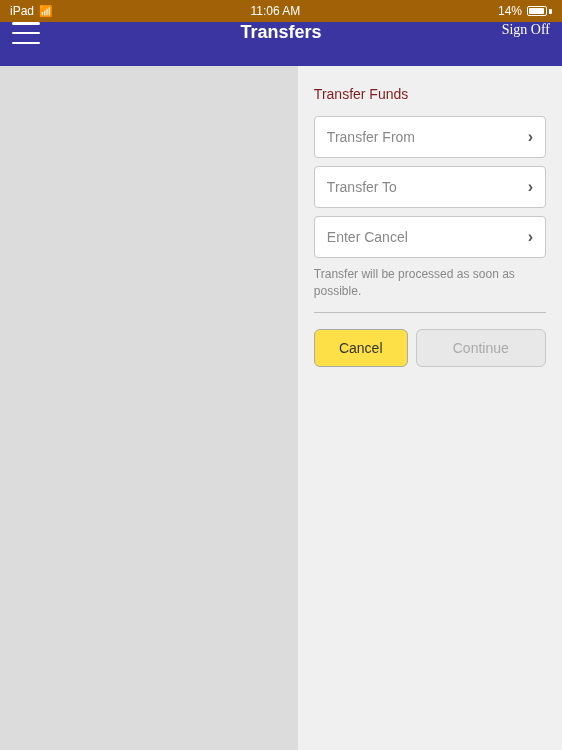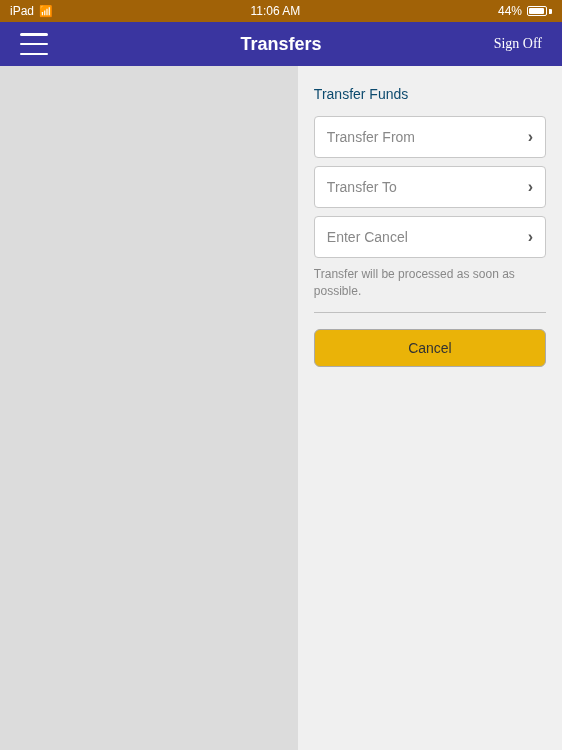--- a/index.html
+++ b/index.html
@@ -79,23 +79,23 @@
       border-radius: 0 1px 1px 0;
       display: inline-block;
     }
 
     
     .nav-bar {
       width: 100%;
       height: 44px;
       background: #3a35a0;
       display: flex;
-      align-items: center;
+      align-items: flex-start;
       justify-content: space-between;
-      padding: 0 20px;
+      padding: 0 12px;
     }
 
     .nav-menu-icon {
       width: 28px;
       height: 22px;
       display: flex;
       flex-direction: column;
       justify-content: space-between;
       cursor: pointer;
     }
@@ -144,21 +144,21 @@
     
     .right-panel {
       width: 47%;
       height: 100%;
       background: #f0f0f0;
       padding: 20px 16px;
     }
 
     .section-title {
       font-size: 14px;
-      color: #0c4a6e;
+      color: #7f1d1d;
       margin-bottom: 14px;
     }
 
     
     .form-field {
       width: 100%;
       height: 42px;
       background: white;
       border: 1px solid #c8c8c8;
       border-radius: 4px;
@@ -198,21 +198,21 @@
 
     
     .button-row {
       display: flex;
       gap: 8px;
     }
 
     .btn-cancel {
       flex: 1;
       height: 38px;
-      background: #eab308;
+      background: #fde047;
       border: 1.5px solid #aaa;
       border-radius: 6px;
       font-size: 14px;
       color: #333;
       font-weight: 500;
       cursor: pointer;
       font-family: inherit;
     }
 
     .btn-continue {
@@ -237,21 +237,21 @@
 </head>
 <body>
 
 <div class="status-bar">
   <div class="status-left">
     <span>iPad</span>
     <span class="wifi-icon">📶</span>
   </div>
   <div class="status-center">11:06 AM</div>
   <div class="status-right">
-    <span>44%</span>
+    <span>14%</span>
     <span class="battery-icon">
       <span class="battery-body">
         <span class="battery-fill"></span>
       </span>
       <span class="battery-tip"></span>
     </span>
   </div>
 </div>
 
 <div class="nav-bar" style="position:relative;">
@@ -285,15 +285,16 @@
       <span class="form-field-label">Enter Cancel</span>
       <span class="form-field-chevron">›</span>
     </div>
 
     <div class="info-text">Transfer will be processed as soon as possible.</div>
 
     <div class="divider"></div>
 
     <div class="button-row">
       <button class="btn-cancel">Cancel</button>
+      <button class="btn-continue" disabled="">Continue</button>
     </div>
   </div>
 </div>
 
 </body></html>

